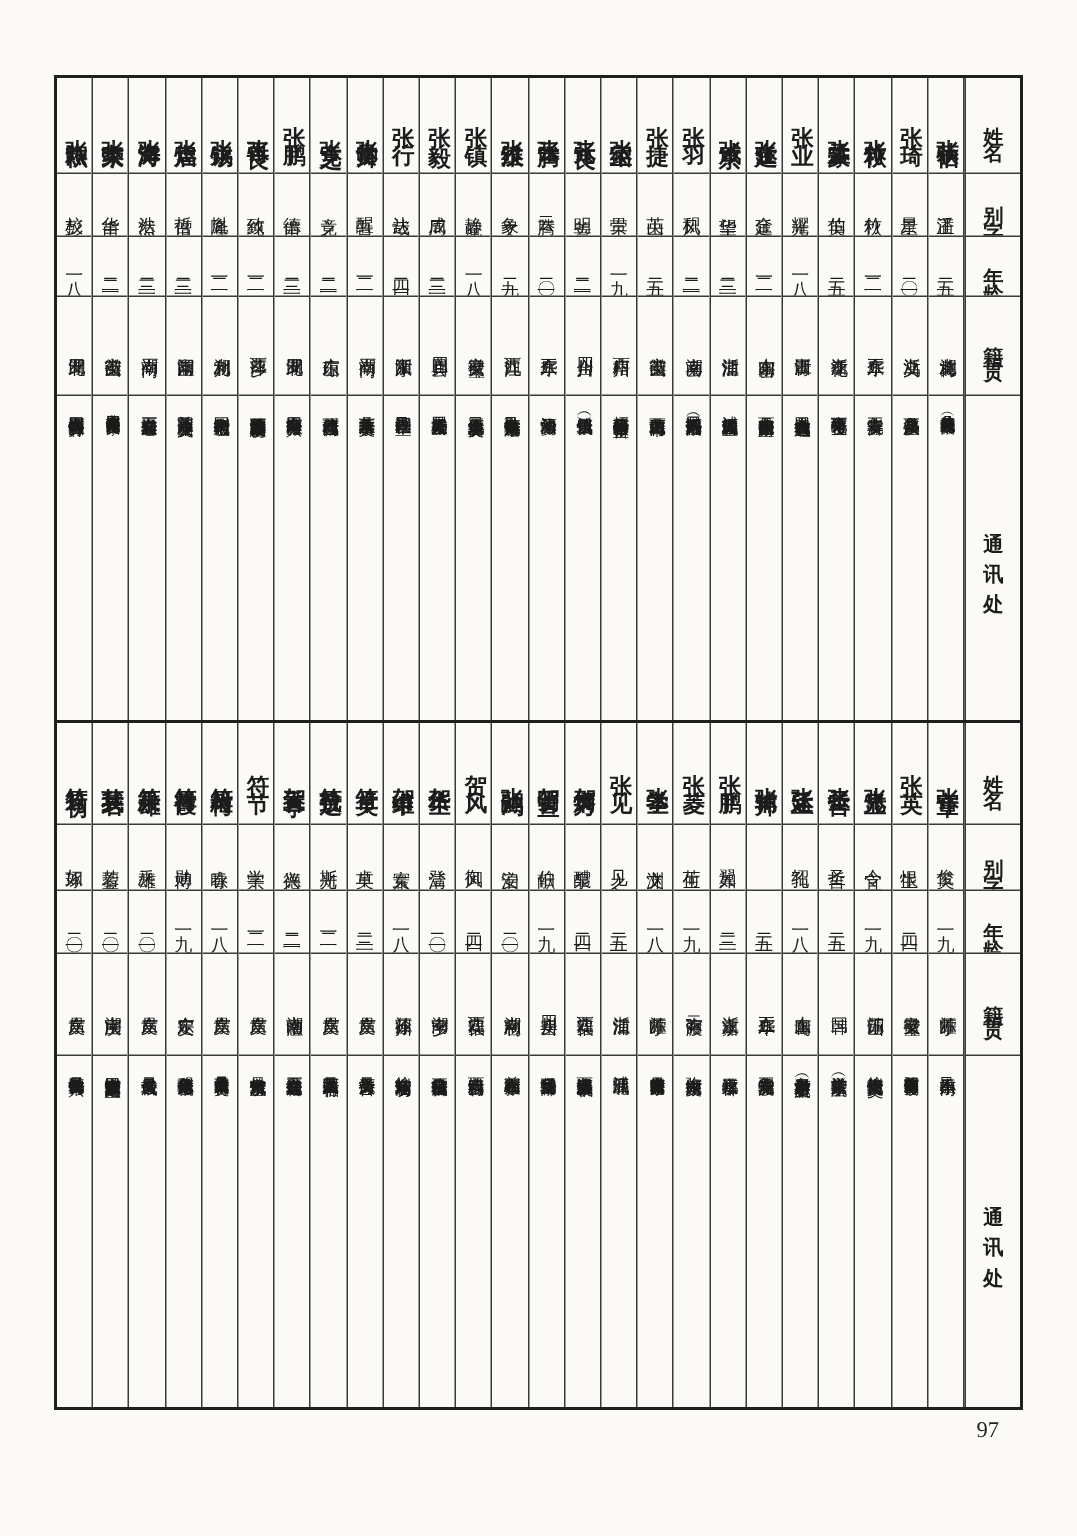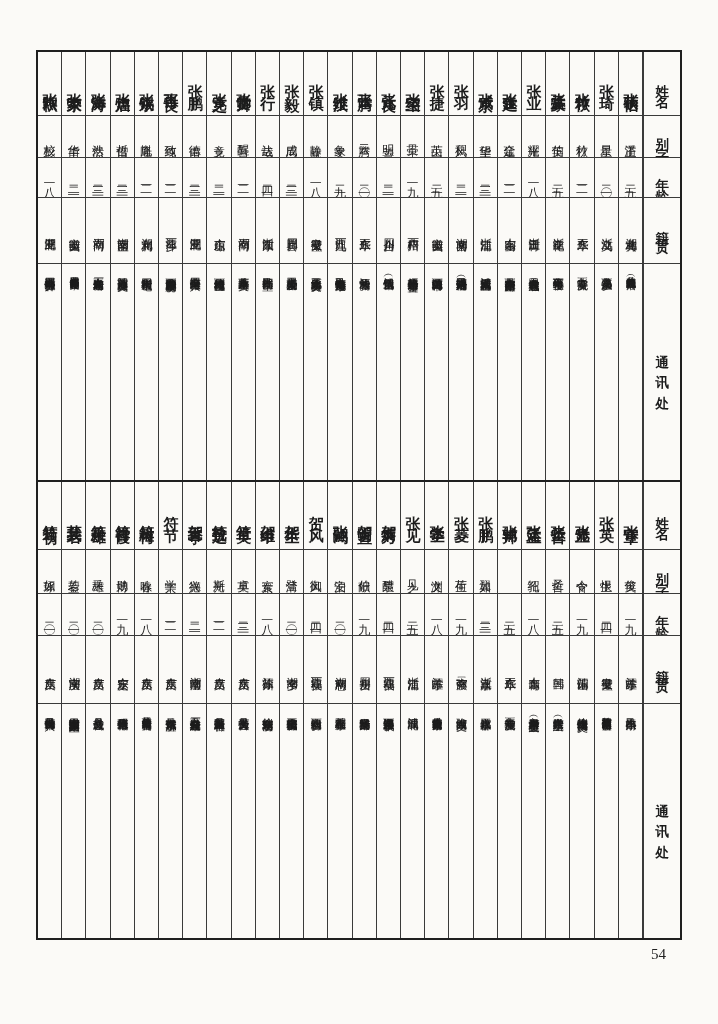--- a/index.html
+++ b/index.html
@@ -955,13 +955,13 @@
         <div class="cell c-native">
           <span class="vtxt native-txt">广东文昌</span>
         </div>
         <div class="cell c-contact">
           <span class="vtxt contact-txt">文昌县便民市锦兴号转</span>
         </div>
       </div>
     </div>
 </div>
 
-<div class="page-number">54</div>
+<div class="page-number">97</div>
 
 </body></html>

